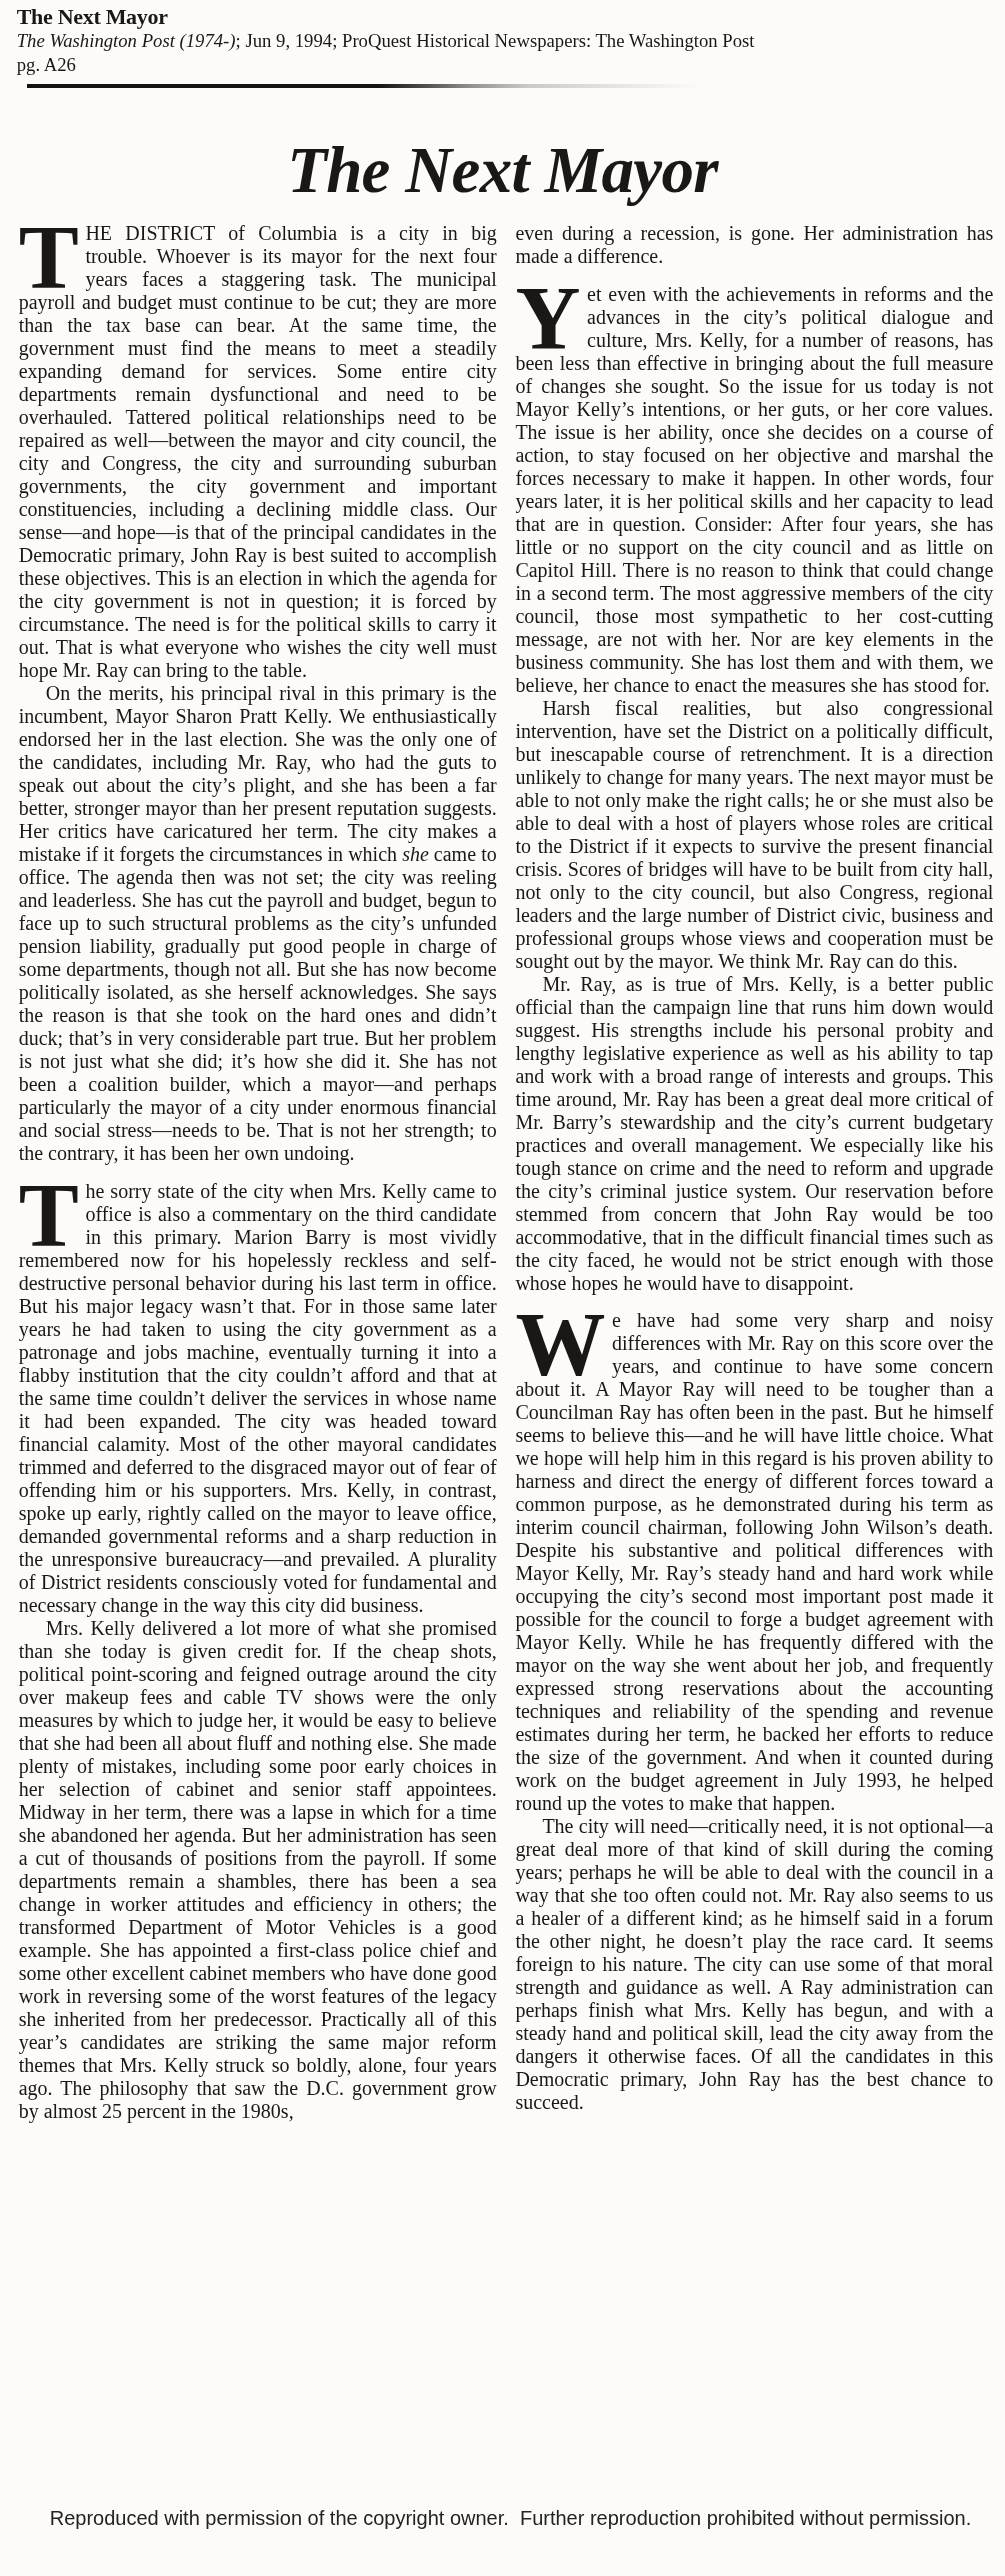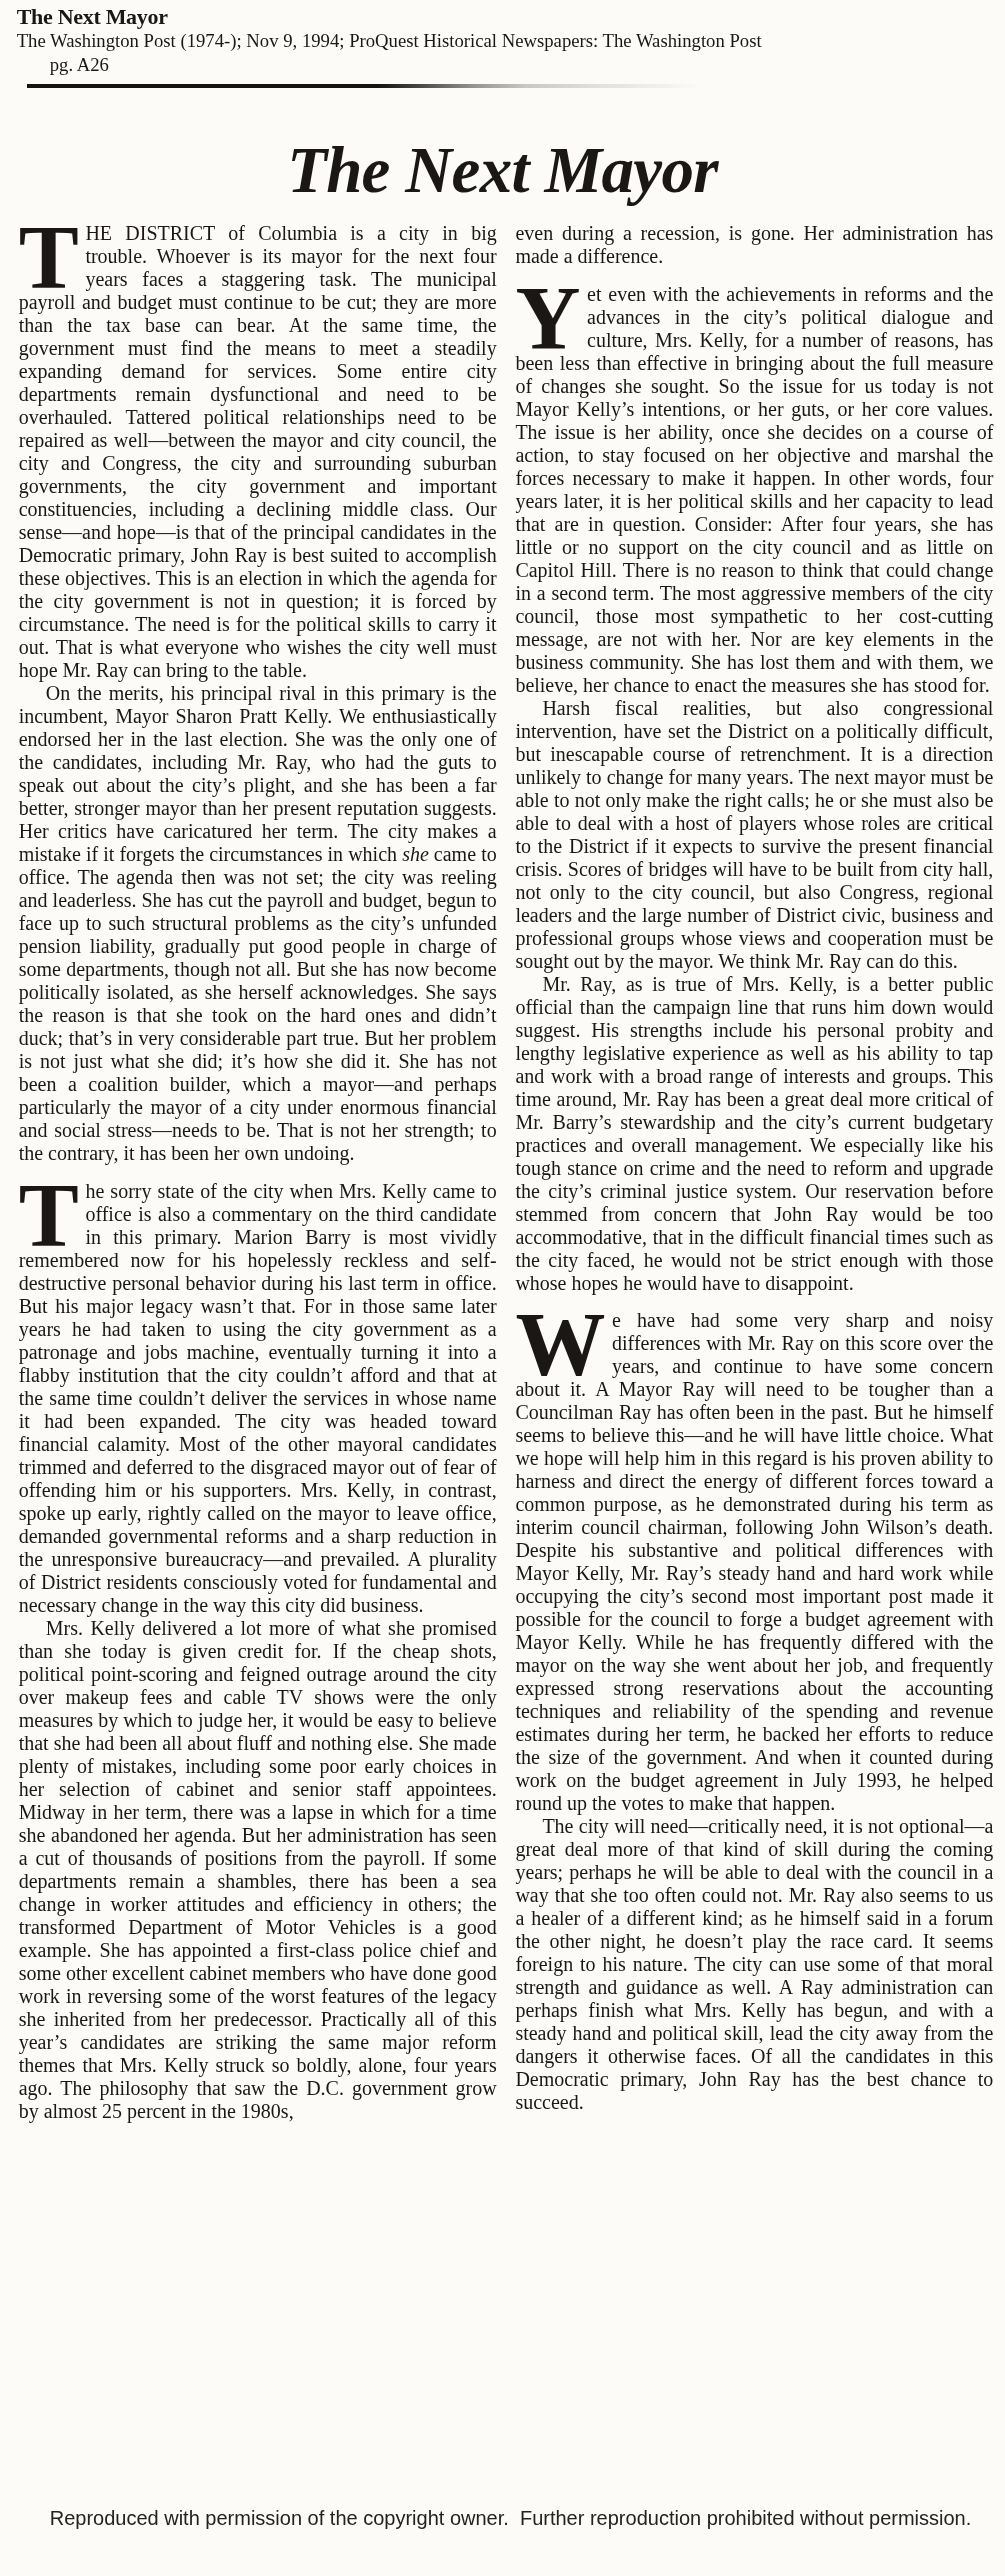--- a/index.html
+++ b/index.html
@@ -6,22 +6,22 @@
   body{
     width:1005px;height:2576px;position:relative;
     background:#fcfbf8;color:#1a1715;
     font-family:"Liberation Serif", serif;
     overflow:hidden;
   }
   
   .pq-header{position:absolute;left:16.7px;top:4px;}
   .pq-title{font-weight:bold;font-size:22px;line-height:25.4px;letter-spacing:-0.3px;}
   .pq-citation{font-size:18.7px;line-height:24px;}
-  .pq-citation .cit-italic{}
-  .pq-page{font-size:18.7px;line-height:24px;margin-left:33px;}
+  .pq-citation .cit-italic{font-style:italic;}
+  .pq-page{font-size:18.7px;line-height:24px;}
   
   .scan-rule{
     position:absolute;left:27px;top:84px;width:675px;height:4px;
     background:linear-gradient(to right,
       #131313 0%, #131313 52%, rgba(19,19,19,.78) 58%,
       rgba(19,19,19,.45) 66%, rgba(19,19,19,.22) 74%,
       rgba(19,19,19,.12) 84%, rgba(19,19,19,0) 100%);
   }
   
   .headline{
@@ -52,21 +52,21 @@
     font-family:"Liberation Sans", sans-serif;
     font-size:20px;white-space:pre-wrap;color:#222;margin-left:35px;
   }
 </style>
 </head>
 <body>
 
 <div class="pq-header">
   <div class="pq-title">The Next Mayor</div>
   <div class="pq-citation">
-    <span class="cit-italic">The Washington Post (1974-)</span><span>; Nov 9, 1994; ProQuest Historical Newspapers: The Washington Post</span>
+    <span class="cit-italic">The Washington Post (1974-)</span><span>; Jun 9, 1994; ProQuest Historical Newspapers: The Washington Post</span>
   </div>
   <div class="pq-page">pg. A26</div>
 </div>
 
 <div class="scan-rule"></div>
 
 <div class="headline">The Next Mayor</div>
 
 <div class="columns">
   <div class="col">

